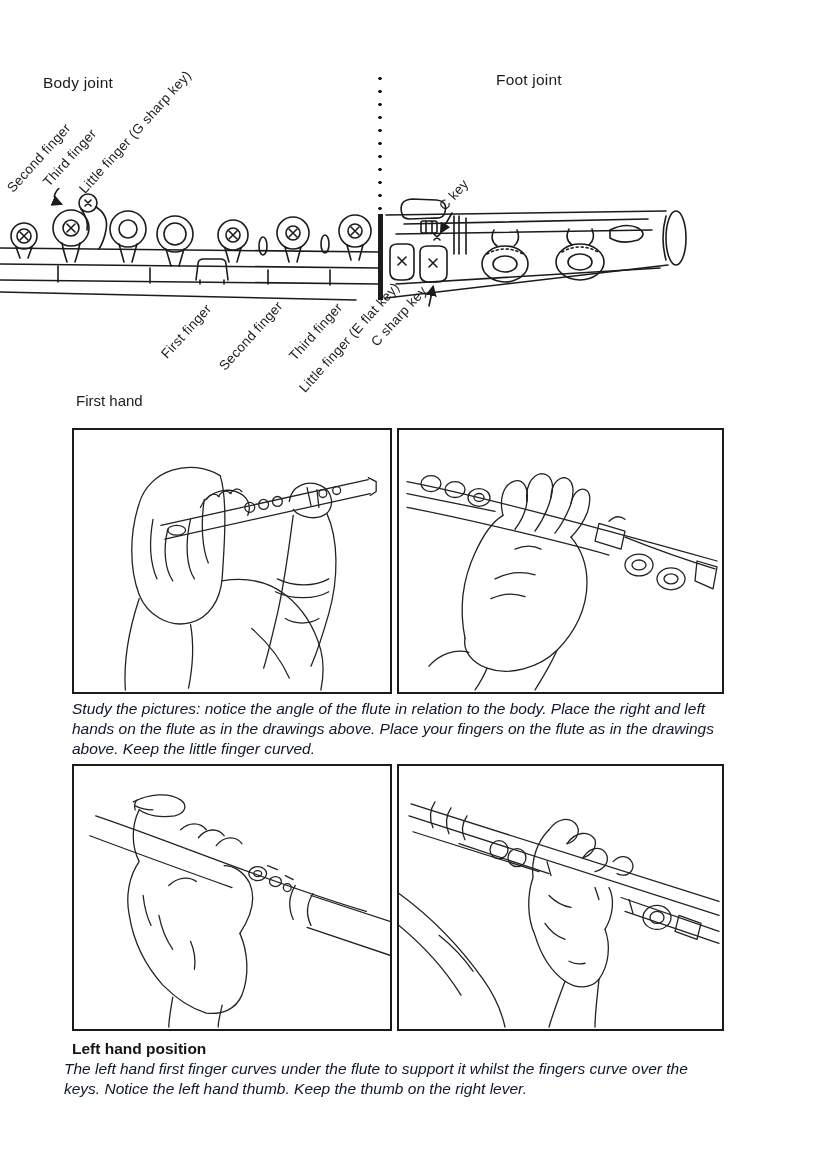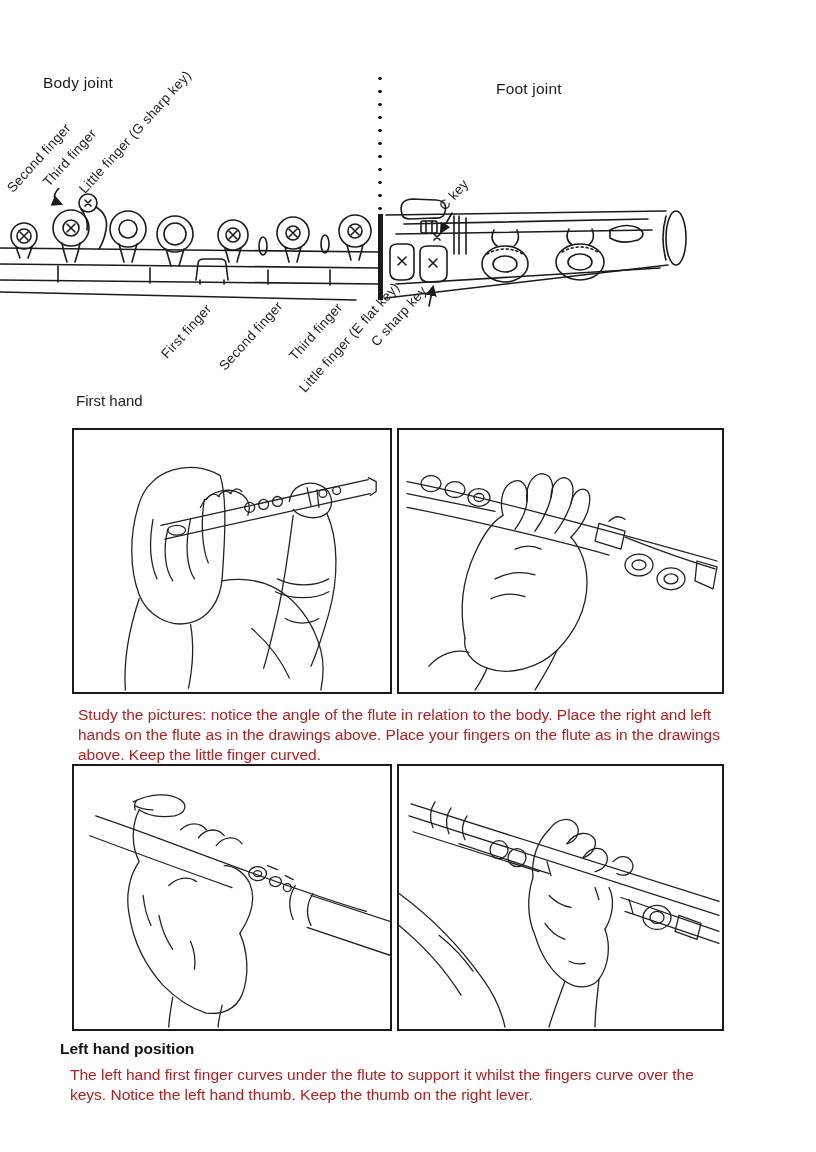--- a/index.html
+++ b/index.html
@@ -18,33 +18,33 @@
     position:absolute;left:378px;top:72px;width:4px;height:138px;
     background-image:radial-gradient(circle,#1b1b1b 1.6px,transparent 1.9px);
     background-size:4px 13px;background-repeat:repeat-y;
   }
   .flute{position:absolute;left:0;top:188px;}
   .frame{
     position:absolute;box-sizing:border-box;border:2px solid #1b1b1b;background:#fff;
   }
   .frame svg{display:block;width:100%;height:100%;}
   .body-text{
-    position:absolute;margin:6px;font-size:15.5px;line-height:20px;color:#b91c1c;
+    position:absolute;margin:0;font-size:15.5px;line-height:20px;color:#0f172a;font-style:italic;
   }
   .heading{position:absolute;font-size:15.5px;font-weight:bold;color:#141414;}
   .sk{stroke:#222;fill:none;stroke-width:1.3;stroke-linecap:round;stroke-linejoin:round;}
   .fl{stroke:#1b1b1b;fill:none;stroke-width:1.6;stroke-linecap:round;stroke-linejoin:round;}
 </style>
 </head>
 <body>
 
 <div class="page">
 
   <div class="joint-label" style="left:43px;top:74px">Body joint</div>
-  <div class="joint-label" style="left:496px;top:80px">Foot joint</div>
+  <div class="joint-label" style="left:496px;top:71px">Foot joint</div>
 
   <div class="dots"></div>
 
   <svg class="flute" width="700" height="135" viewBox="0 0 700 135">
     <defs>
       <marker id="ah" viewBox="0 0 10 10" refX="8" refY="5" markerWidth="7" markerHeight="7" orient="auto-start-reverse">
         <path d="M0,0 L10,5 L0,10 z" fill="#1b1b1b"></path>
       </marker>
     </defs>
     <g class="fl">
@@ -318,16 +318,16 @@
         <path d="M166,216 C160,232 154,248 150,262"></path>
           <path d="M200,214 C198,234 196,248 196,262"></path>
 
         <path d="M0,128 C30,150 60,180 84,214 C94,228 102,244 106,262"></path>
         <path d="M0,160 C24,180 46,204 62,230"></path>
           <path d="M40,170 q20,16 34,36"></path>
       </g>
     </svg>
   </div>
 
-  <div class="heading" style="left:60px;top:1040px">Left hand position</div>
+  <div class="heading" style="left:72px;top:1040px">Left hand position</div>
   <p class="body-text" style="left:64px;top:1059px;width:660px">The left hand first finger curves under the flute to support it whilst the fingers curve over the keys. Notice the left hand thumb. Keep the thumb on the right lever.</p>
 
 </div>
 
 </body></html>

